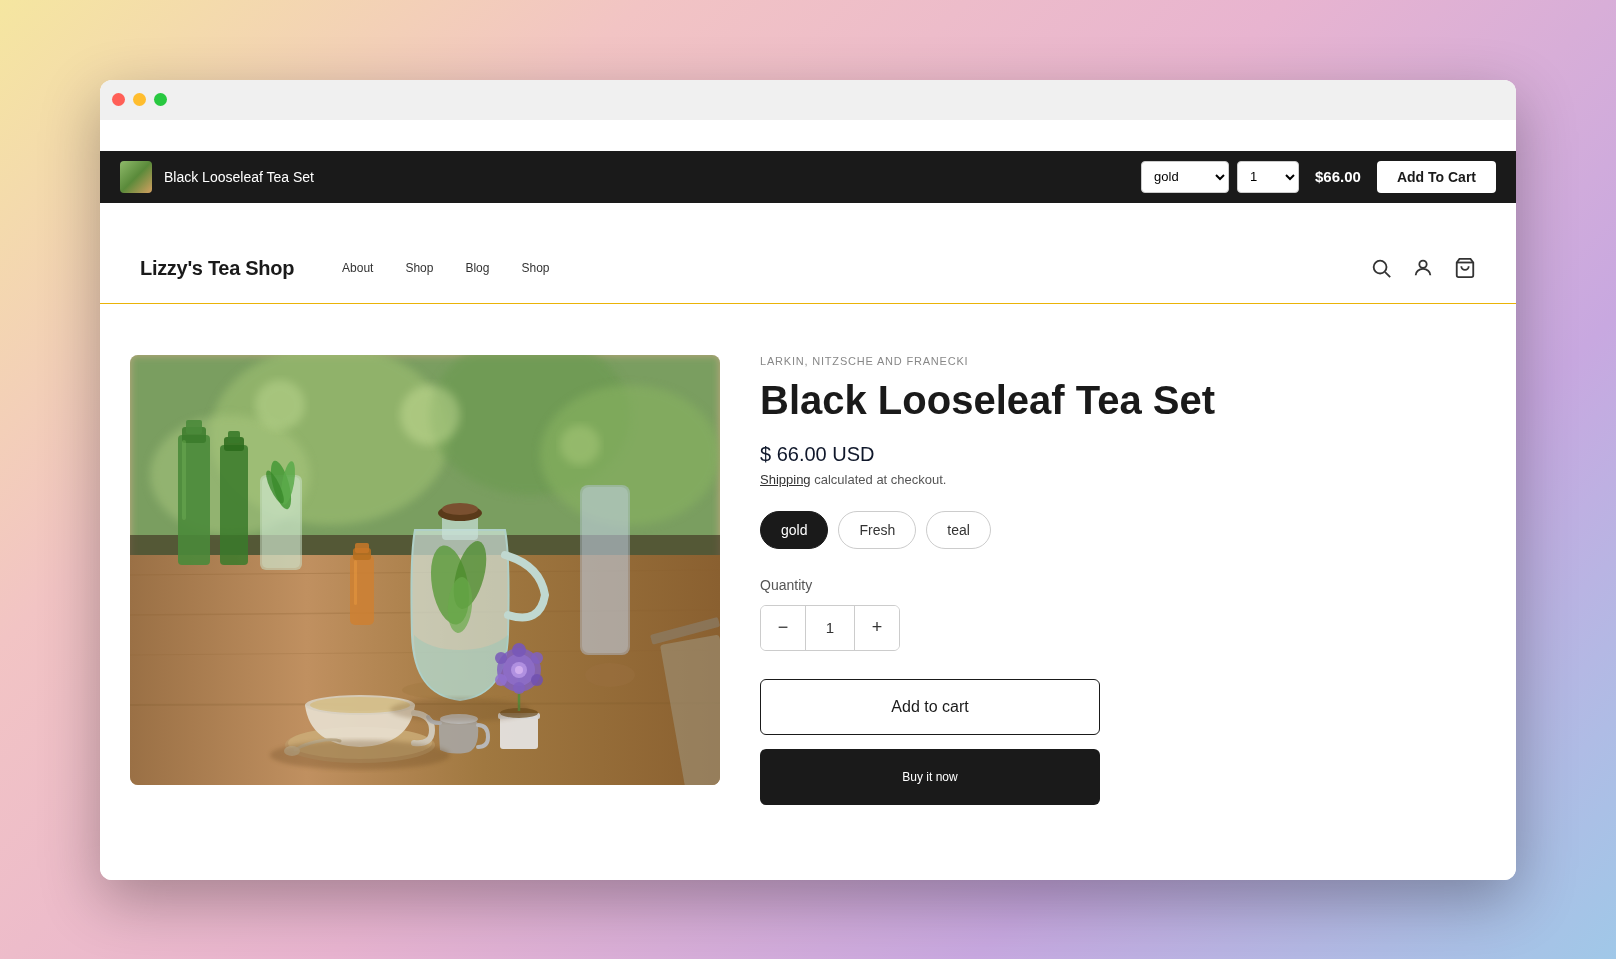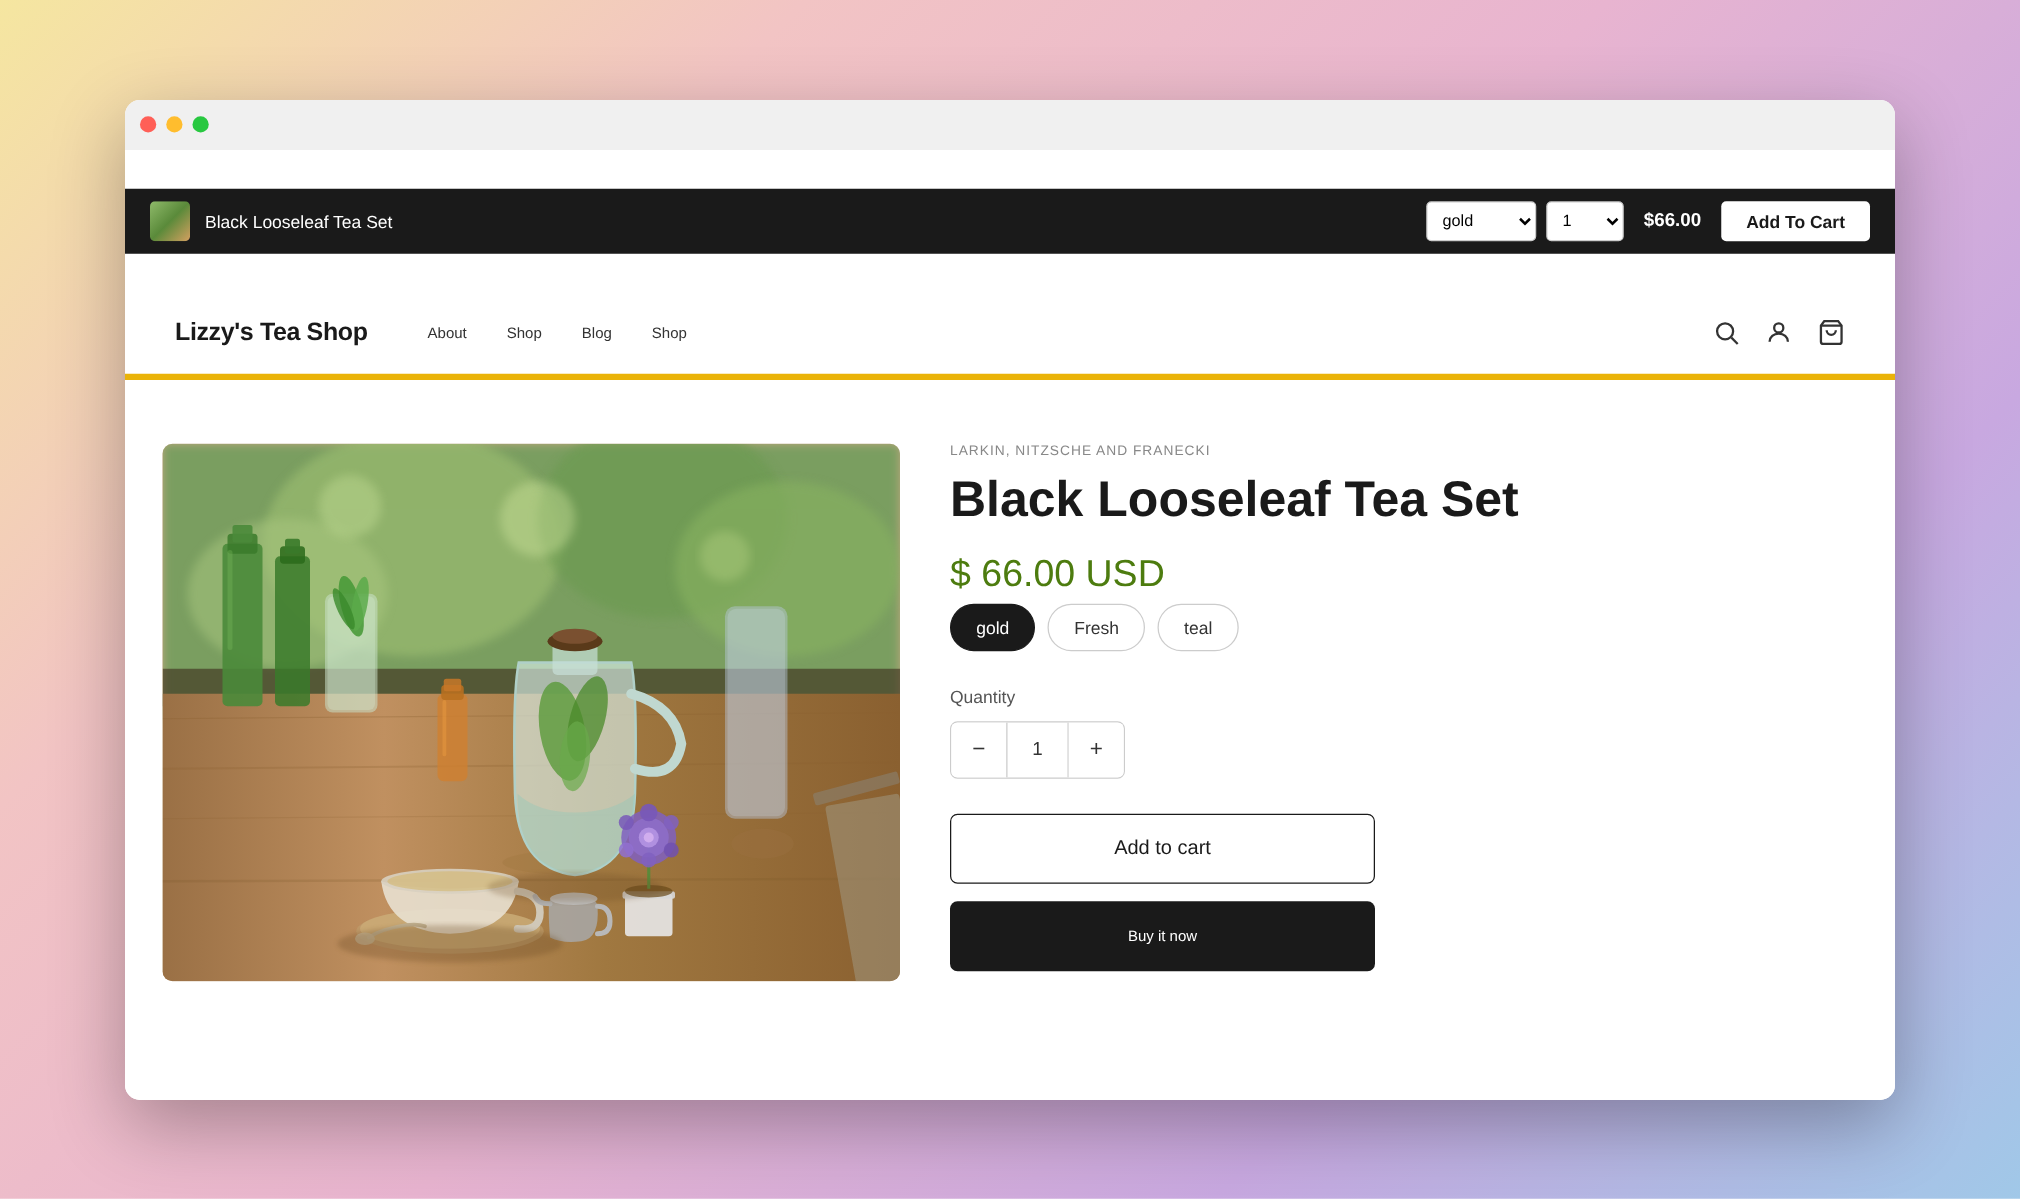--- a/index.html
+++ b/index.html
@@ -116,21 +116,21 @@
       border-radius: 4px;
       padding: 8px 20px;
       font-size: 14px;
       font-weight: 600;
       cursor: pointer;
     }
 
     
     .store-nav {
       background: #fff;
-      border-bottom: 5px solid #eab308;
+      border-bottom: 1px solid #eab308;
       height: 70px;
       display: flex;
       align-items: center;
       padding: 0 40px;
       flex-shrink: 0;
     }
 
     .store-logo {
       font-size: 20px;
       font-weight: 600;
@@ -206,22 +206,22 @@
 
     .product-title {
       font-size: 40px;
       font-weight: 700;
       color: #1a1a1a;
       line-height: 1.15;
       margin-bottom: 20px;
     }
 
     .product-price {
-      font-size: 30px;
-      color: #4d7c0f;
+      font-size: 20px;
+      color: #0f172a;
       margin-bottom: 6px;
     }
 
     .shipping-note {
       font-size: 13px;
       color: #555;
       margin-bottom: 24px;
     }
 
     .shipping-note a {
@@ -535,20 +535,24 @@
           <ellipse cx="230" cy="400" rx="90" ry="15" fill="#6a4820" opacity="0.3" filter="url(#blur2)"></ellipse>
           <ellipse cx="330" cy="355" rx="70" ry="12" fill="#6a4820" opacity="0.25" filter="url(#blur2)"></ellipse>
         </svg>
       </div>
     </div>
 
     <div class="product-details">
       <div class="vendor-name">LARKIN, NITZSCHE AND FRANECKI</div>
       <h1 class="product-title">Black Looseleaf Tea Set</h1>
       <div class="product-price">$ 66.00 USD</div>
+      <div class="shipping-note">
+        <a>Shipping</a>
+        <span> calculated at checkout.</span>
+      </div>
 
       <div class="title-options">
         <button class="title-option-btn active">gold</button>
         <button class="title-option-btn">Fresh</button>
         <button class="title-option-btn">teal</button>
       </div>
 
       <div class="quantity-label">Quantity</div>
       <div class="quantity-control">
         <button class="qty-btn">−</button>

